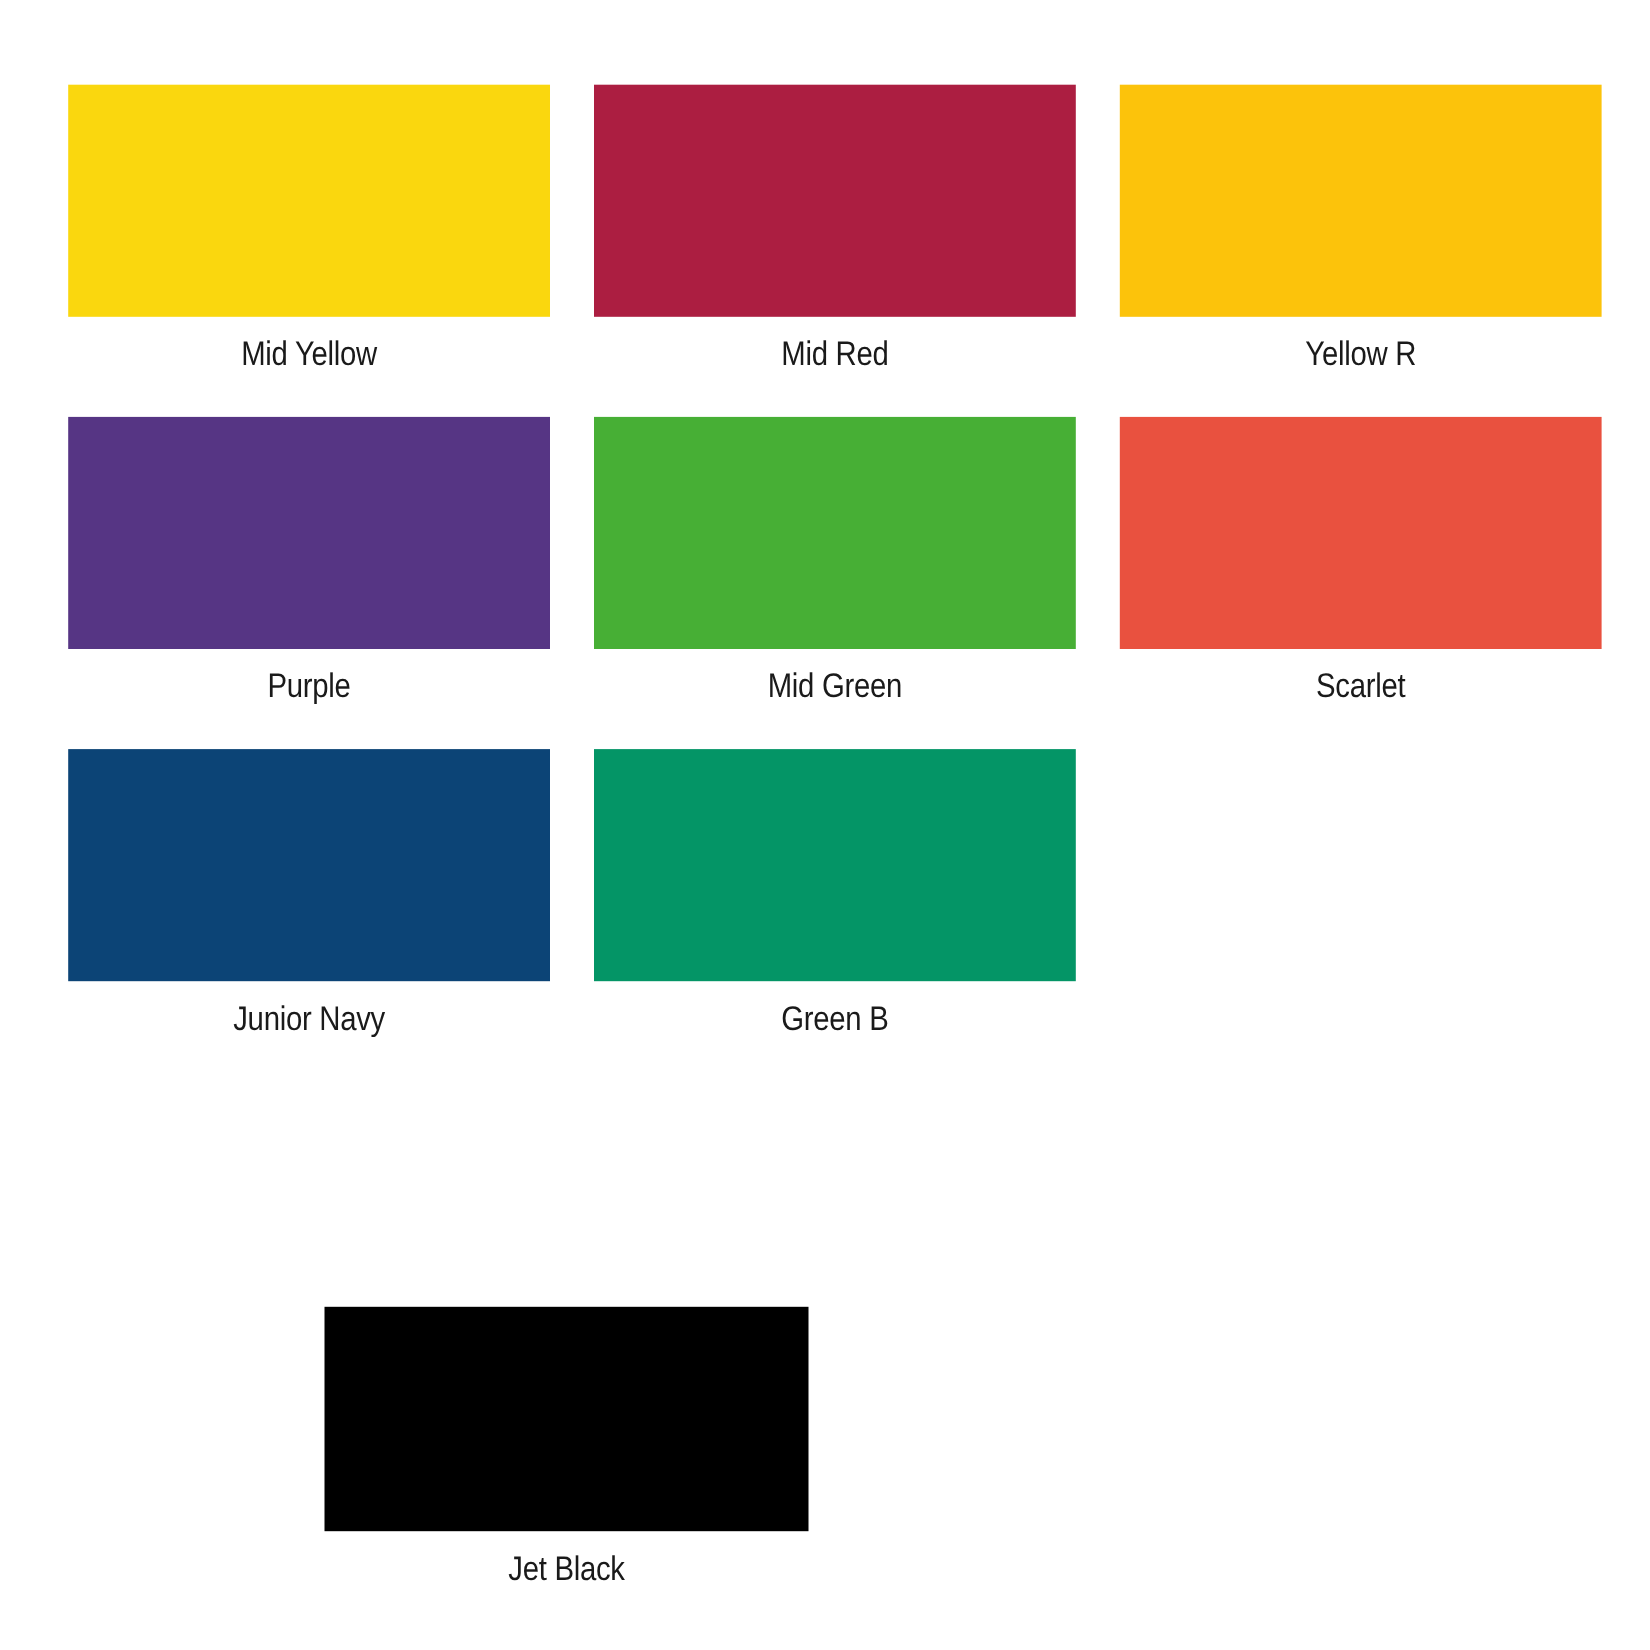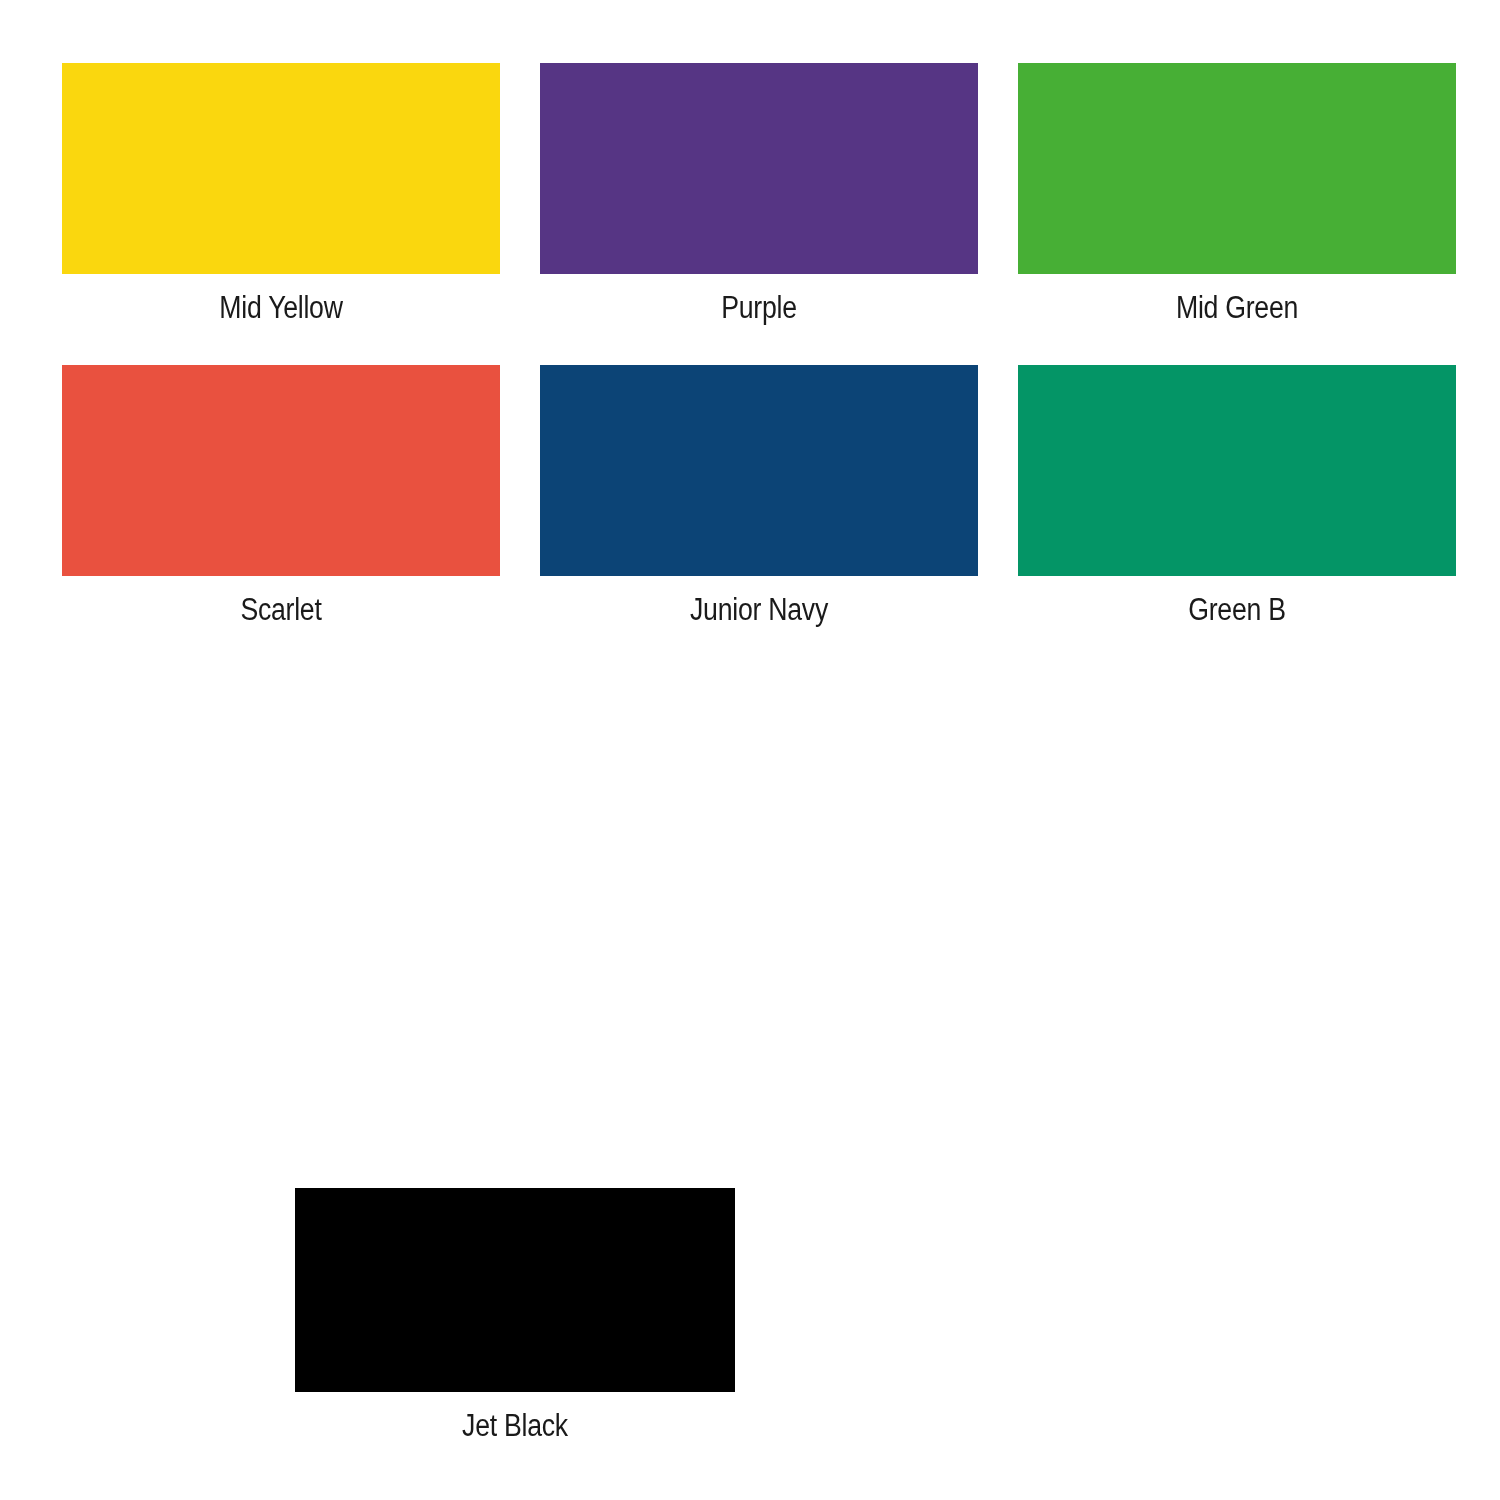--- a/index.html
+++ b/index.html
@@ -18,21 +18,21 @@
     position: relative;
     width: 1500px;
     height: 1500px;
     background: #ffffff;
     box-sizing: border-box;
   }
 
   .swatch-grid {
     position: absolute;
     left: 62px;
-    top: 63px;
+    top: 77px;
     width: 1380px;
     display: grid;
     grid-template-columns: repeat(3, 438px);
     column-gap: 31px;
     row-gap: 64px;
     gap: 40px;
   }
 
   .swatch-cell {
     width: 438px;
@@ -94,20 +94,28 @@
 <body>
 
 <div id="palette-sheet">
 
   <div class="swatch-grid">
       <div class="swatch-cell">
         <div class="swatch-chip" style="background-color: rgb(250, 215, 14);"></div>
         <span class="swatch-label">Mid Yellow</span>
       </div>
       <div class="swatch-cell">
+        <div class="swatch-chip" style="background-color: rgb(172, 30, 65);"></div>
+        <span class="swatch-label">Mid Red</span>
+      </div>
+      <div class="swatch-cell">
+        <div class="swatch-chip" style="background-color: rgb(252, 195, 11);"></div>
+        <span class="swatch-label">Yellow R</span>
+      </div>
+      <div class="swatch-cell">
         <div class="swatch-chip" style="background-color: rgb(86, 53, 132);"></div>
         <span class="swatch-label">Purple</span>
       </div>
       <div class="swatch-cell">
         <div class="swatch-chip" style="background-color: rgb(71, 175, 53);"></div>
         <span class="swatch-label">Mid Green</span>
       </div>
       <div class="swatch-cell">
         <div class="swatch-chip" style="background-color: rgb(233, 81, 63);"></div>
         <span class="swatch-label">Scarlet</span>

